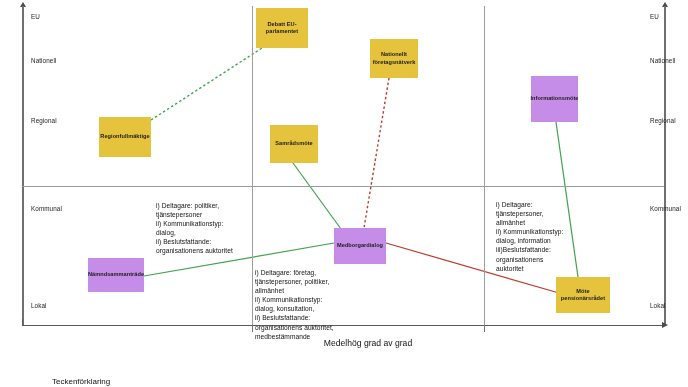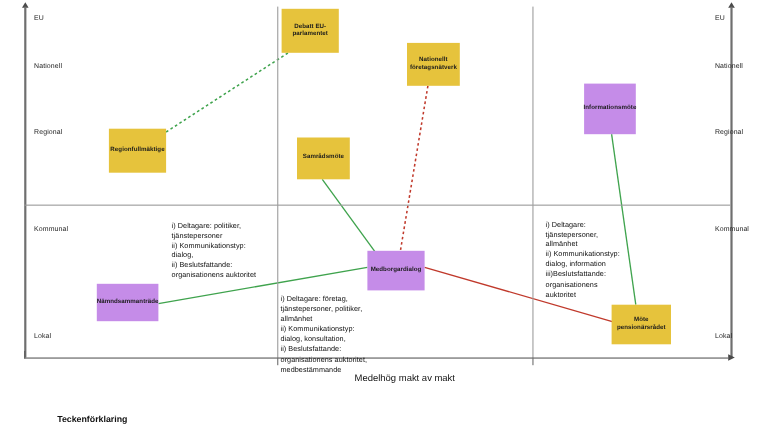--- a/index.html
+++ b/index.html
@@ -40,21 +40,21 @@
     text-align:center;font-size:5.6px;font-weight:700;color:#1b1b1b;
     line-height:7.2px;padding:2px;box-sizing:border-box;letter-spacing:.05px;
   }
   .node.yellow{background:#E6C33C;}
   .node.purple{background:#C58CE8;}
 
   
   .note{position:absolute;font-size:6.6px;line-height:9.1px;color:#111;white-space:pre-line;letter-spacing:.05px;}
 
   
-  .legend-title{position:absolute;font-size:8px;font-weight:700;color:#111;left:52px;top:377px;}
+  .legend-title{position:absolute;font-size:8px;font-weight:400;color:#111;left:52px;top:377px;}
 
   svg.links{position:absolute;left:0;top:0;width:688px;height:387px;pointer-events:none;}
 </style>
 </head>
 <body>
 
 <div id="canvas">
 
   <svg class="links" viewBox="0 0 688 387">
     <line x1="151" y1="120" x2="262" y2="48" stroke="#3FA34D" stroke-width="1.4" stroke-dasharray="2.4 2.4"></line>
@@ -86,21 +86,21 @@
   <div class="tick-label left" style="top:117px;">Regional</div>
   <div class="tick-label left" style="top:205px;">Kommunal</div>
   <div class="tick-label left" style="top:302px;">Lokal</div>
 
   <div class="tick-label right" style="top:13px;">EU</div>
   <div class="tick-label right" style="top:57px;">Nationell</div>
   <div class="tick-label right" style="top:117px;">Regional</div>
   <div class="tick-label right" style="top:205px;">Kommunal</div>
   <div class="tick-label right" style="top:302px;">Lokal</div>
 
-  <div class="cat-label" style="left:252px;top:337px;width:232px;">Medelhög makt av makt</div>
+  <div class="cat-label" style="left:252px;top:337px;width:232px;">Medelhög grad av grad</div>
 
   <div class="node yellow" style="left:99px;top:117px;width:52px;height:40px;">Regionfullmäktige</div>
 
   <div class="node yellow" style="left:256px;top:8px;width:52px;height:40px;">Debatt EU-parlamentet</div>
 
   <div class="node yellow" style="left:370px;top:39px;width:48px;height:39px;">Nationellt företagsnätverk</div>
 
   <div class="node yellow" style="left:270px;top:125px;width:48px;height:38px;">Samrådsmöte</div>
 
   <div class="node purple" style="left:531px;top:76px;width:47px;height:46px;">Informationsmöte</div>

